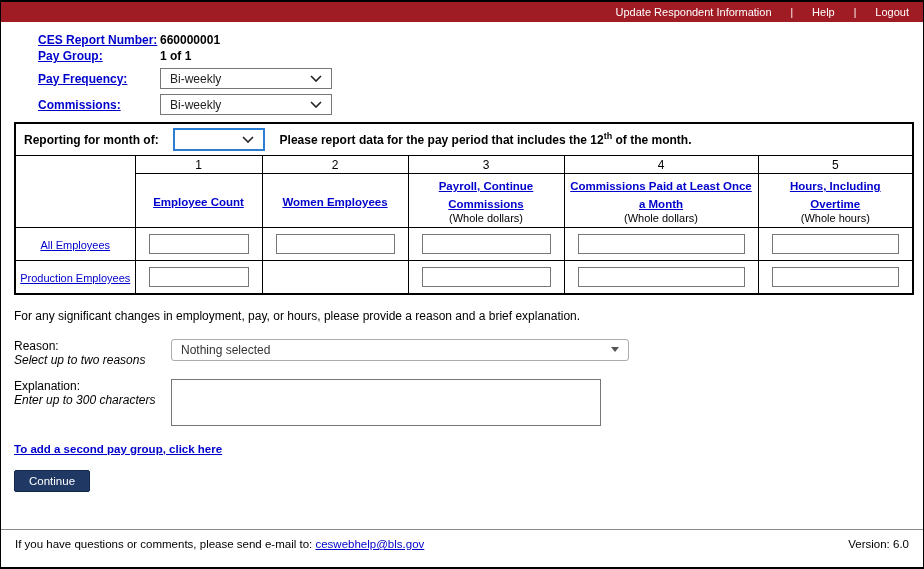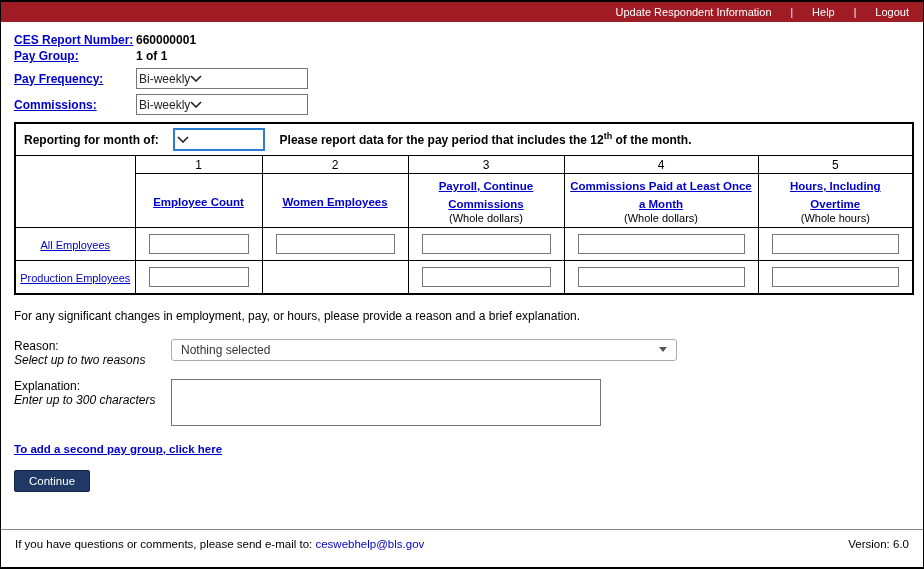--- a/index.html
+++ b/index.html
@@ -16,27 +16,27 @@
   .agency { color:#fff; font-weight:bold; font-size:15px; letter-spacing:.3px; }
   .app { color:#fff; font-size:10.5px; margin-top:2px; }
 
   .utilbar { height:20px; background:#A01C24; display:flex; justify-content:flex-end; align-items:center; gap:19px; padding-right:14px; }
   .util-link { color:#fff; font-size:11px; text-decoration:none; cursor:pointer; }
   .util-sep { color:#fff; font-size:10px; }
 
   
   .content { padding:11px 13px 0; }
 
-  .info-row { display:flex; align-items:center; margin-bottom:2px; }
+  .info-row { display:flex; align-items:center; margin-bottom:2px;margin-left:24px; }
   .info-label { width:122px; font-size:12px; font-weight:bold; color:#0000CC; text-decoration:underline; cursor:pointer; flex:0 0 auto; }
   .info-value { font-size:12px; font-weight:bold; color:#000; }
   .select-row { margin-top:5px; margin-bottom:4px; }
 
-  .select { display:inline-flex; align-items:center; background:#fff;
-            border:1px solid #767676; height:21px; padding:0 2px; cursor:pointer; }
+  .select { display:inline-flex; align-items:center; justify-content:space-between; background:#fff;
+            border:1px solid #767676; height:21px; padding:0 9px; cursor:pointer; }
   .pay-select { width:172px; }
   .sel-text { font-size:12px; color:#222; white-space:nowrap; }
   .chev { flex:0 0 auto; }
 
   
   .report-table { border-collapse:collapse; width:898px; margin-top:7px; table-layout:fixed; border:2px solid #000; }
   .report-table td { border:1px solid #000; }
 
   .month-row td { padding:4px 8px; height:31px; vertical-align:middle; }
   .month-label, .month-note { font-weight:bold; font-size:12px; color:#000; }
@@ -52,36 +52,36 @@
   .row-link { color:#0000CC; font-size:11px; text-decoration:underline; cursor:pointer; display:inline-block; padding:0 3px; line-height:1.25; }
   .cell-input { width:calc(100% - 26px); height:20px; border:1px solid #767676; background:#fff; font-family:inherit; font-size:12px; padding:0 3px; }
 
   
   .changes-note { font-size:12px; color:#000; margin-top:14px; }
 
   .field-row { display:flex; align-items:flex-start; margin-top:16px; }
   .field-label { width:157px; font-size:12px; color:#000; flex:0 0 auto; }
   .hint { font-style:italic; font-size:12px; }
 
-  .dropdown { width:506px; height:22px; border:1px solid #ababab; border-radius:3px; display:flex; align-items:center;
+  .dropdown { width:458px; height:22px; border:1px solid #ababab; border-radius:3px; display:flex; align-items:center;
               justify-content:space-between; padding:8px 9px; font-size:12px; color:#333; cursor:pointer; background:#fff; }
   .caret { width:0; height:0; border-left:4px solid transparent; border-right:4px solid transparent; border-top:5px solid #555; }
 
   .explanation-row { margin-top:12px; }
   .explanation-textarea { width:430px; height:47px; border:1px solid #767676; resize:none; font-family:inherit; font-size:12px; padding:3px 5px; }
 
   .add-group-link { display:inline-block; margin-top:17px; color:#0000CC; font-size:11.5px; font-weight:bold; text-decoration:underline; cursor:pointer; }
 
   .continue-btn { display:block; margin-top:13px; background:#1F3864; color:#fff; border:1px solid #13264A; border-radius:2px;
                   font-size:11.5px; font-family:inherit; padding:4px 14px; cursor:pointer; }
 
   
   .footer { position:absolute; left:0; right:0; bottom:0; height:38px; border-top:1px solid #8a8a8a; background:#fff;
             padding:8px 14px 0; display:flex; justify-content:space-between; font-size:11.5px; color:#000; }
-  .footer a { color:#0000CC; cursor:pointer;margin-top:48px; }
+  .footer a { color:#0000CC; text-decoration:underline; cursor:pointer;margin-top:48px; }
 </style>
 </head>
 <body>
 
 <div class="page">
 
 
   <nav class="utilbar">
     <a class="util-link">Update Respondent Information</a>
     <span class="util-sep">|</span>

